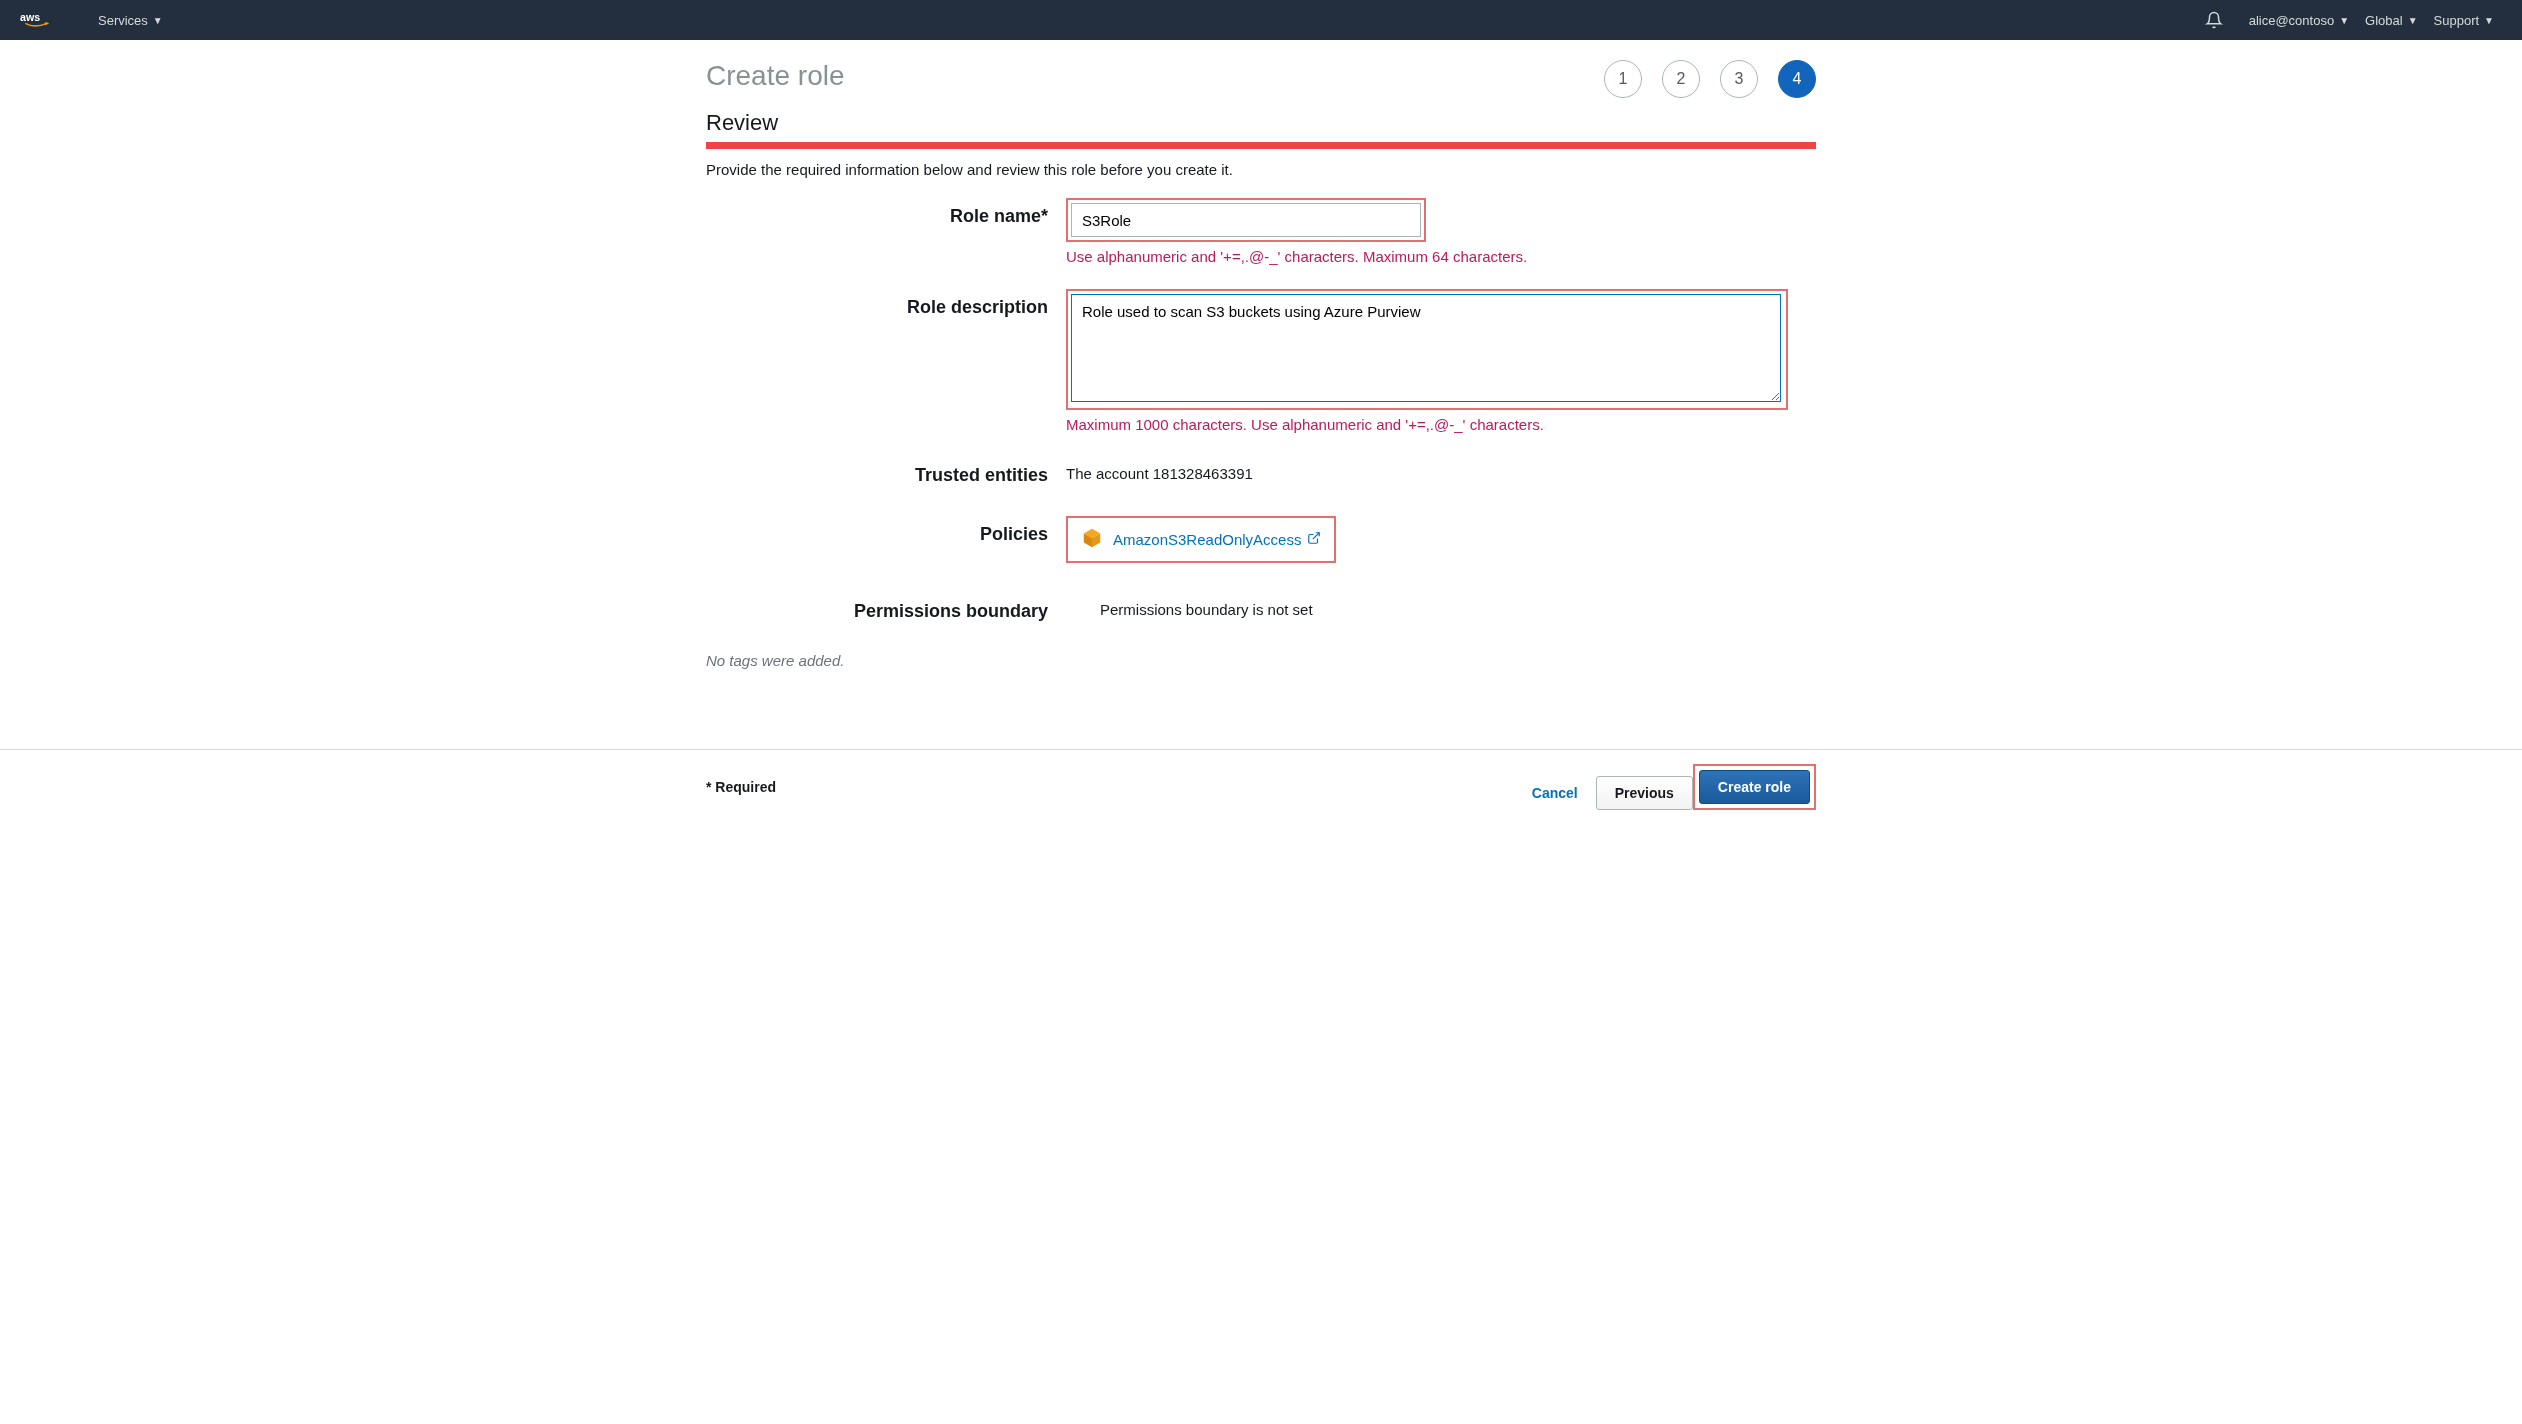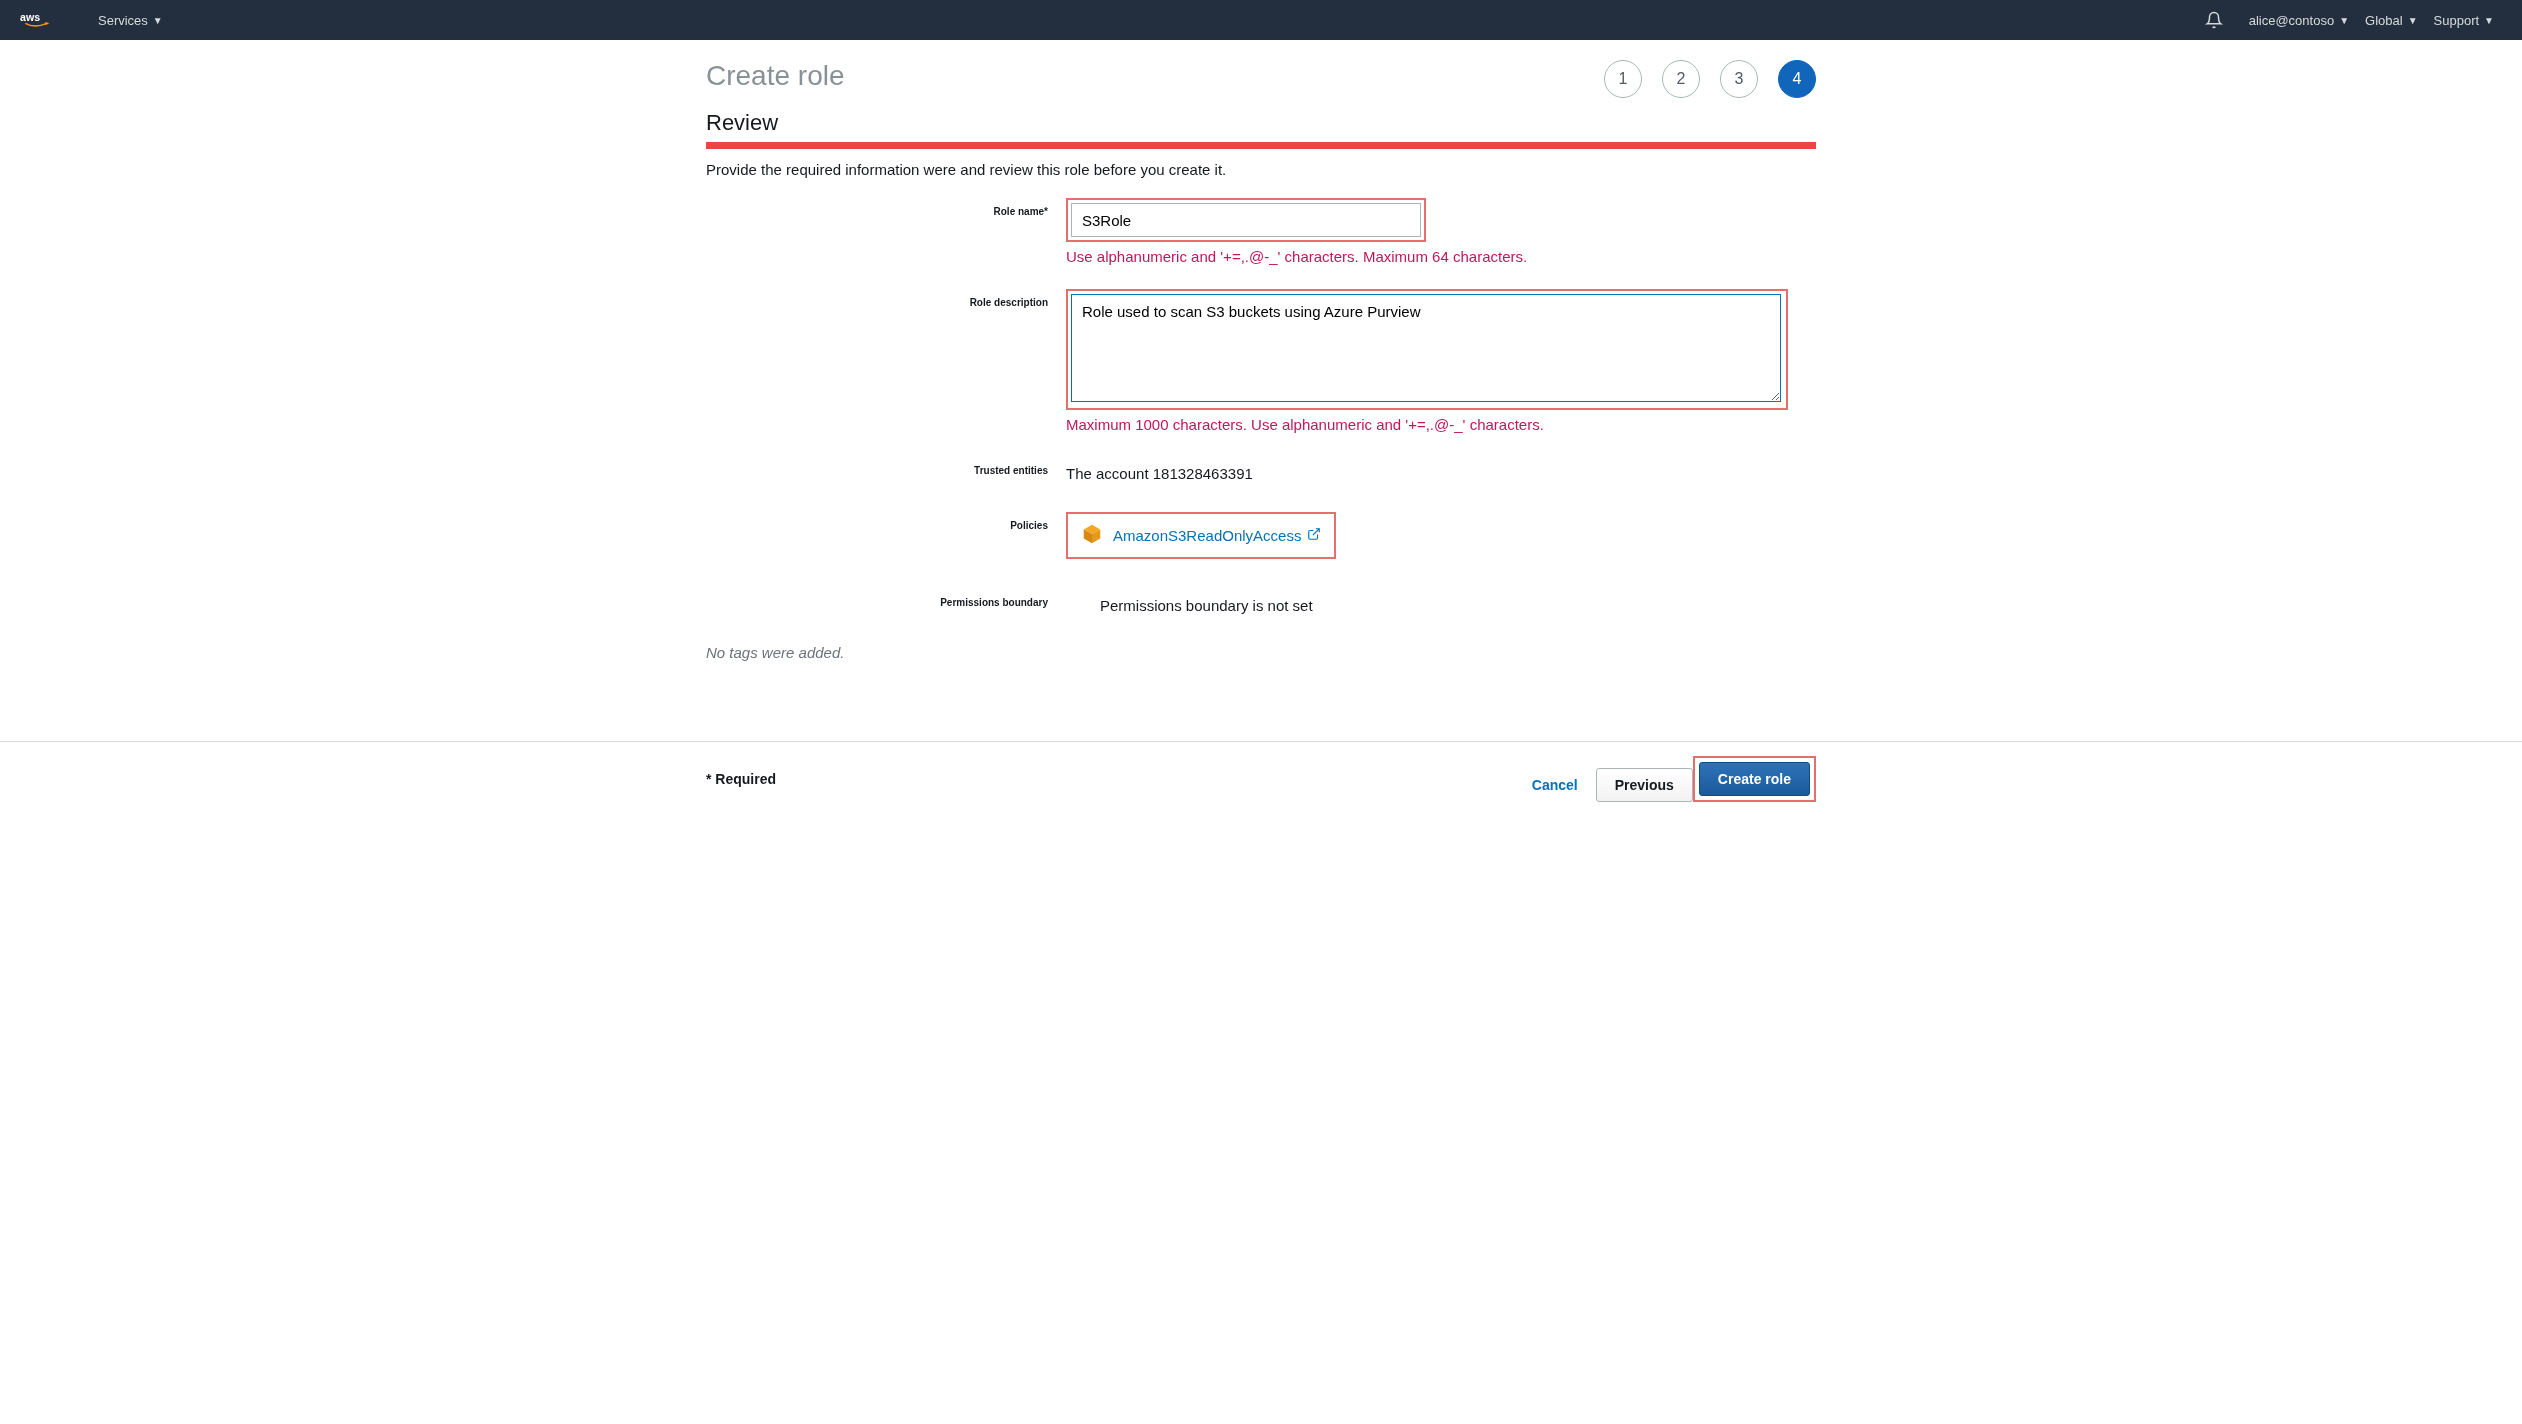--- a/index.html
+++ b/index.html
@@ -89,21 +89,21 @@
     display: flex;
     align-items: flex-start;
     margin-bottom: 6px;
   }
   .form-label-col {
     width: 360px;
     text-align: right;
     padding-right: 18px;
     padding-top: 8px;
     font-weight: 700;
-    font-size: 10px;
+    font-size: 18px;
     color: #16191f;
   }
   .form-input-col { flex: 1; }
   .highlight-box {
     border: 2px solid #e36f6f;
     padding: 3px;
     display: inline-block;
   }
   .highlight-box.wide { display: block; }
   .text-input {
@@ -248,21 +248,21 @@
 <div class="main">
   <div class="steps">
     <div class="step">1</div>
     <div class="step">2</div>
     <div class="step">3</div>
     <div class="step active">4</div>
   </div>
 
   <h1 class="page-title">Create role</h1>
   <h2 class="section-title">Review</h2>
-  <p class="subtitle">Provide the required information were and review this role before you create it.</p>
+  <p class="subtitle">Provide the required information below and review this role before you create it.</p>
 
   <div class="form-row">
     <div class="form-label-col">Role name*</div>
     <div class="form-input-col">
       <span class="highlight-box">
         <input class="text-input" type="text" value="S3Role" style="">
       </span>
       <div class="hint">Use alphanumeric and '+=,.@-_' characters. Maximum 64 characters.</div>
     </div>
   </div>

